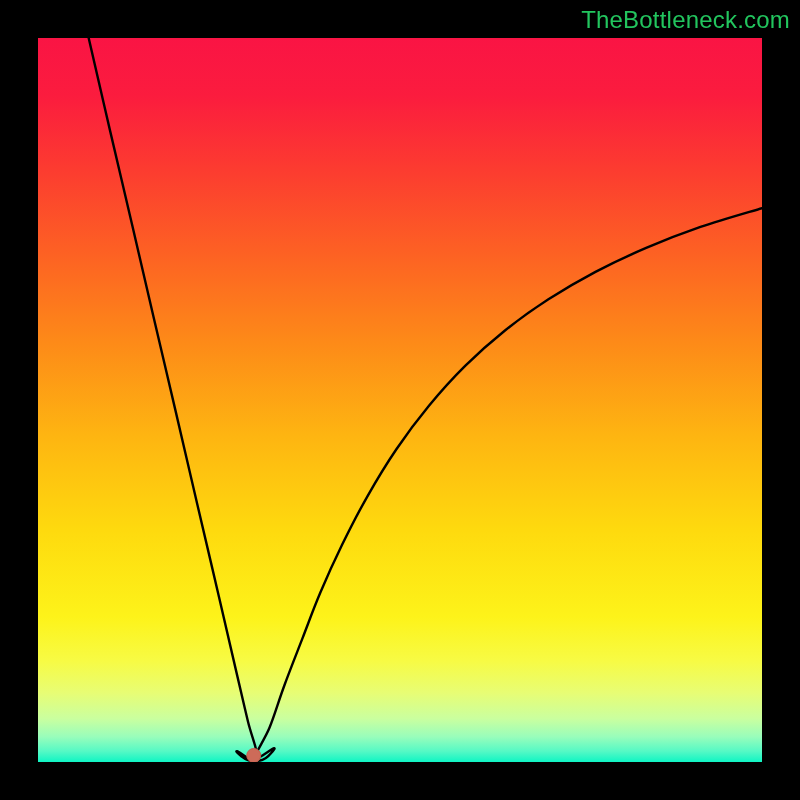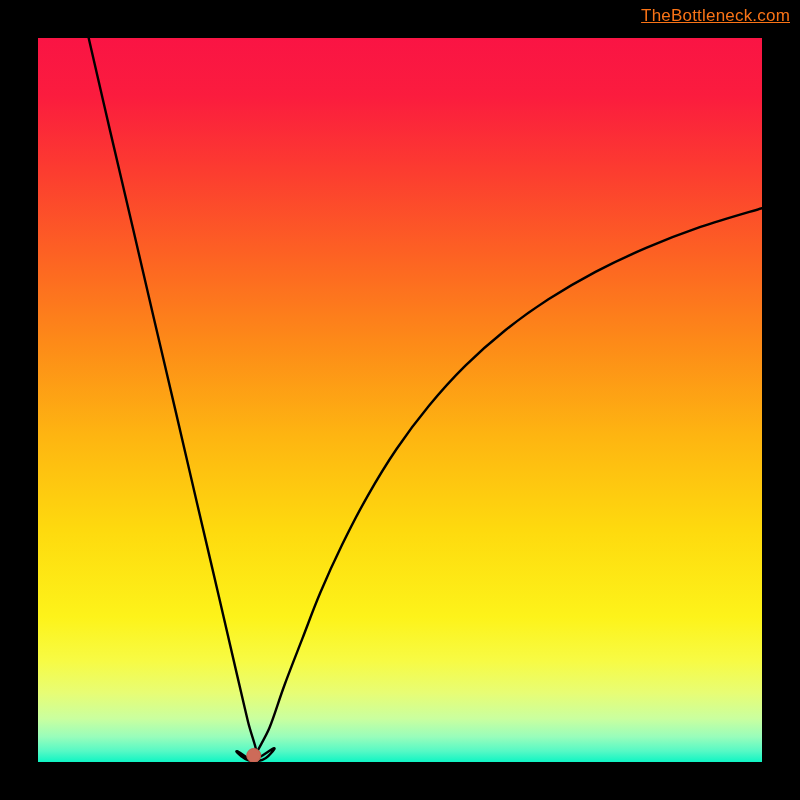--- a/index.html
+++ b/index.html
@@ -24,25 +24,24 @@
     top: 38px;
     left: 38px;
     width: 724px;
     height: 724px;
     overflow: hidden;
   }
   .watermark {
     position: absolute;
     top: 6px;
     right: 10px;
-    font-size: 17px;
+    font-size: 24px;
     font-weight: 400;
-    color: #f97316;
+    color: #22c55e;
     letter-spacing: 0.2px;
-    text-decoration: underline;
   }
   svg { display: block; }
 </style>
 </head>
 <body>
 
 <div class="frame">
 
   <div class="watermark">TheBottleneck.com</div>
 

